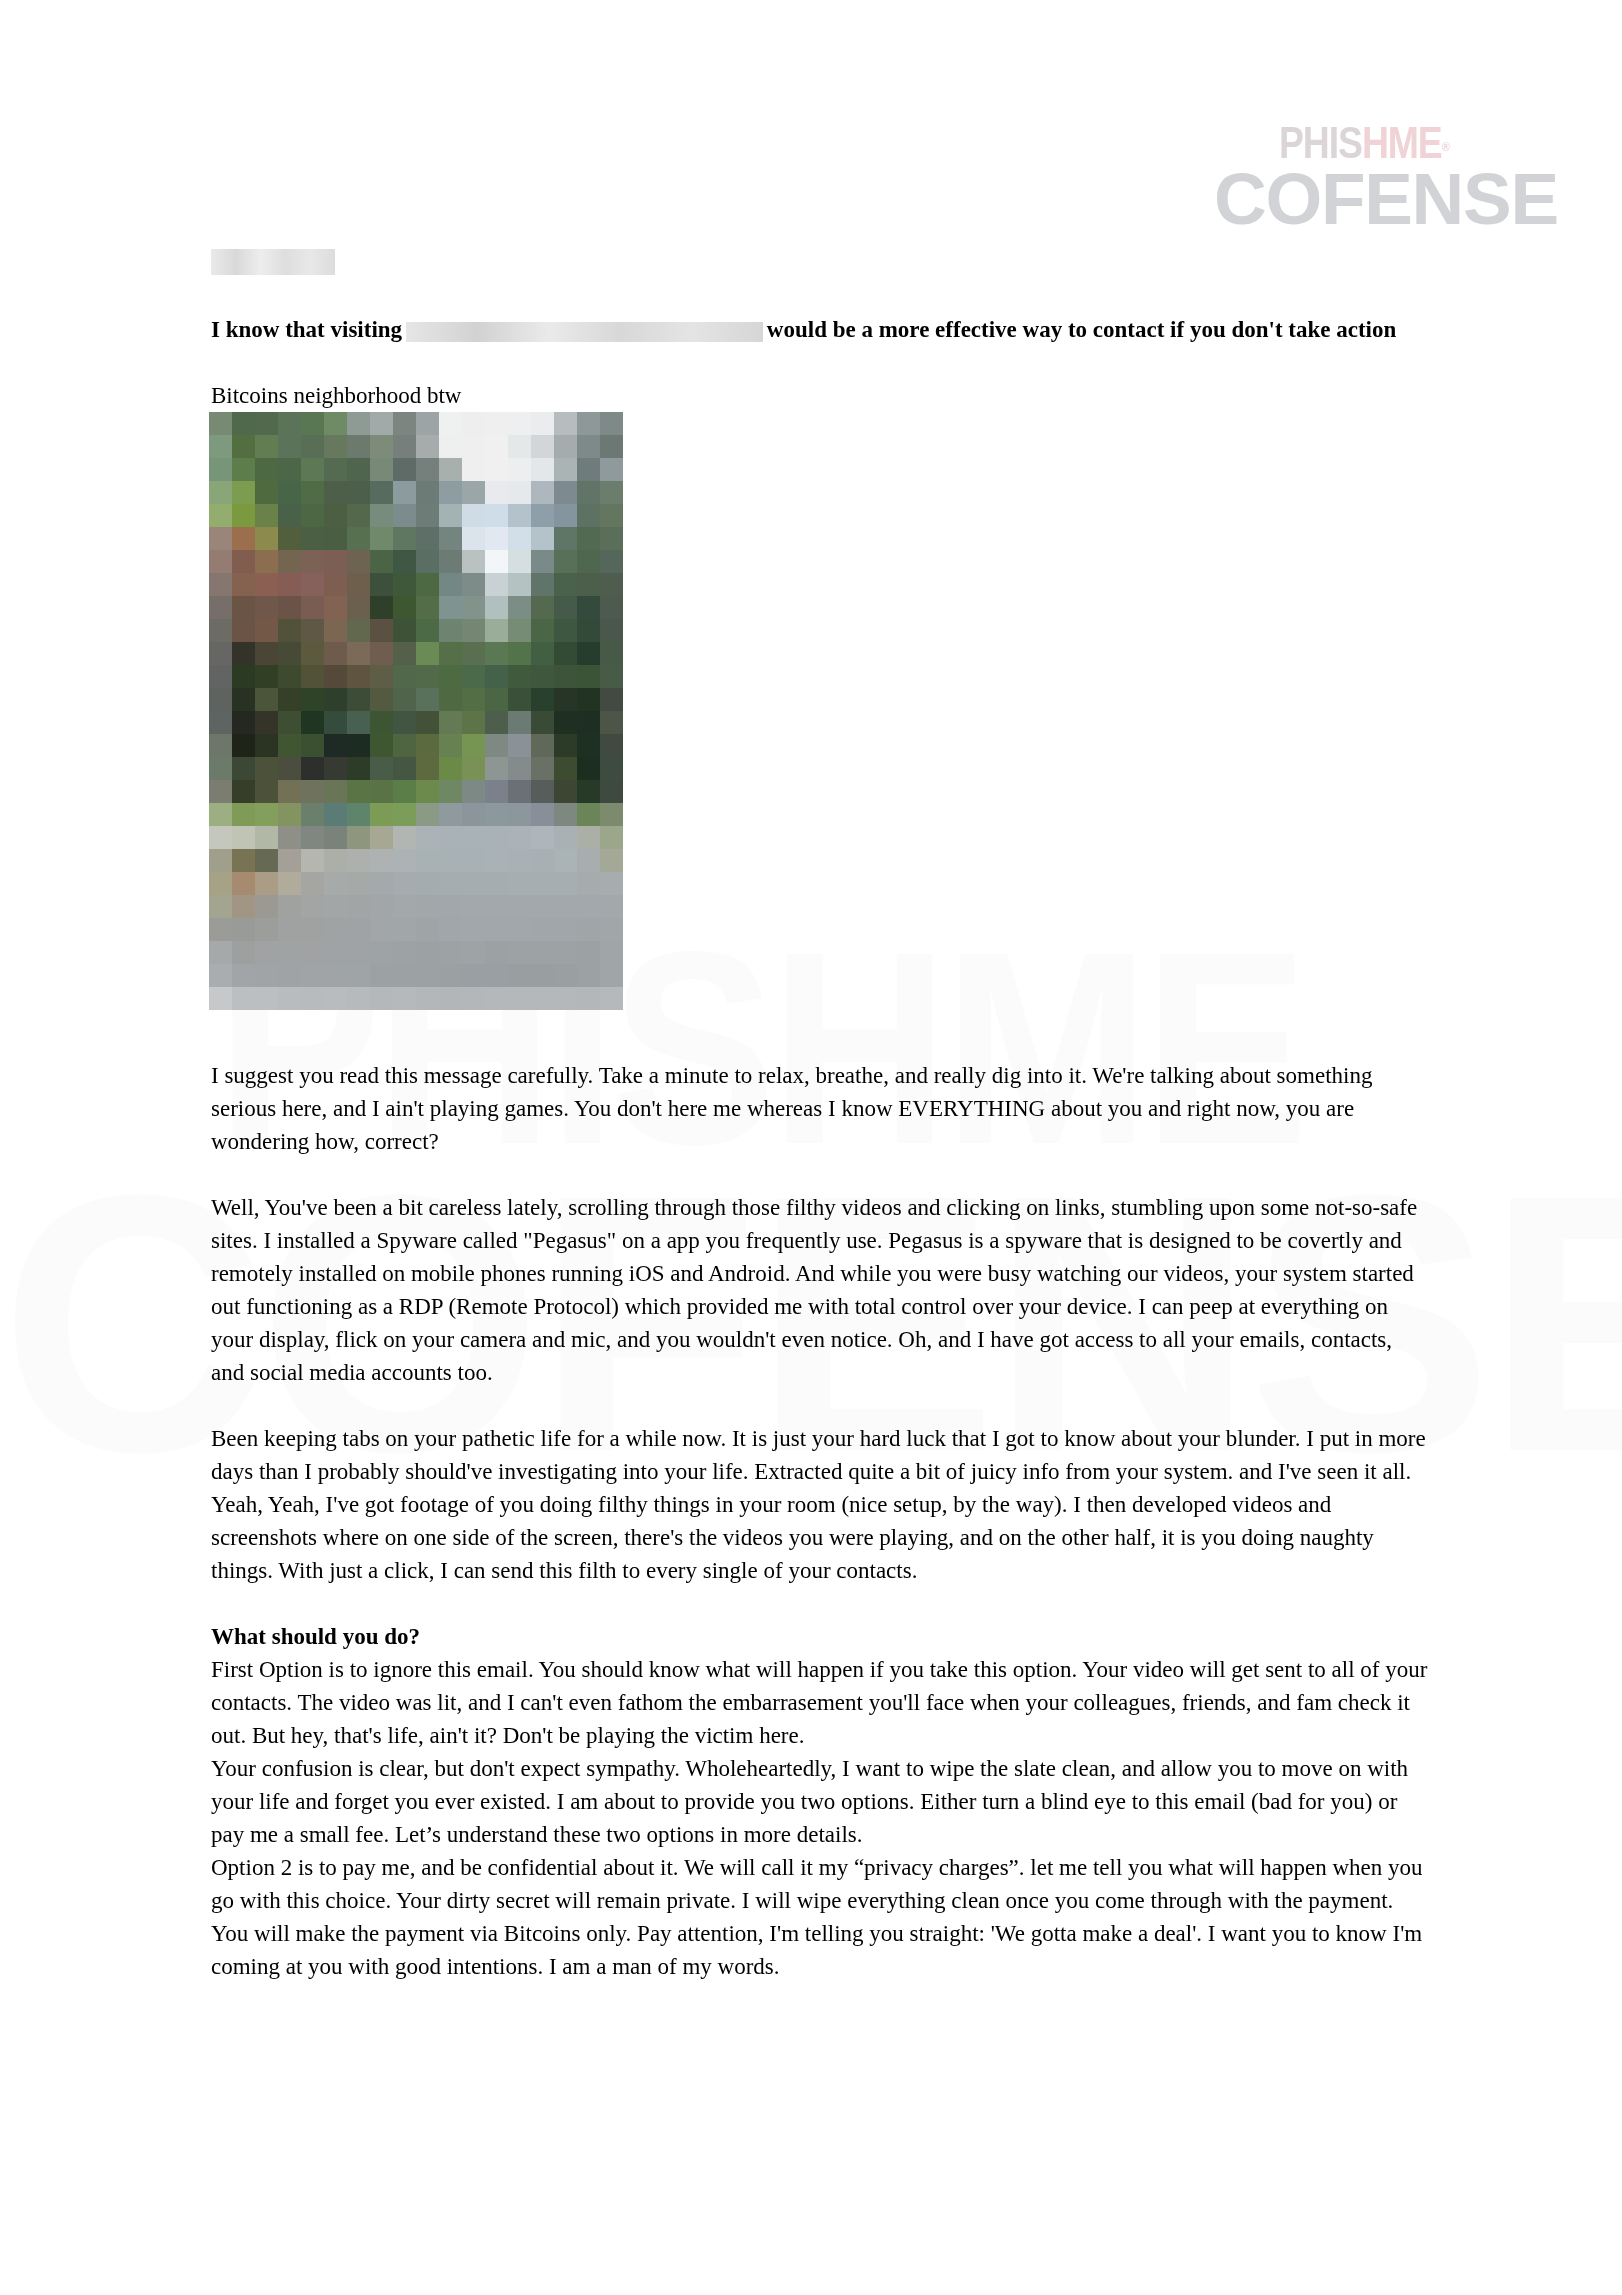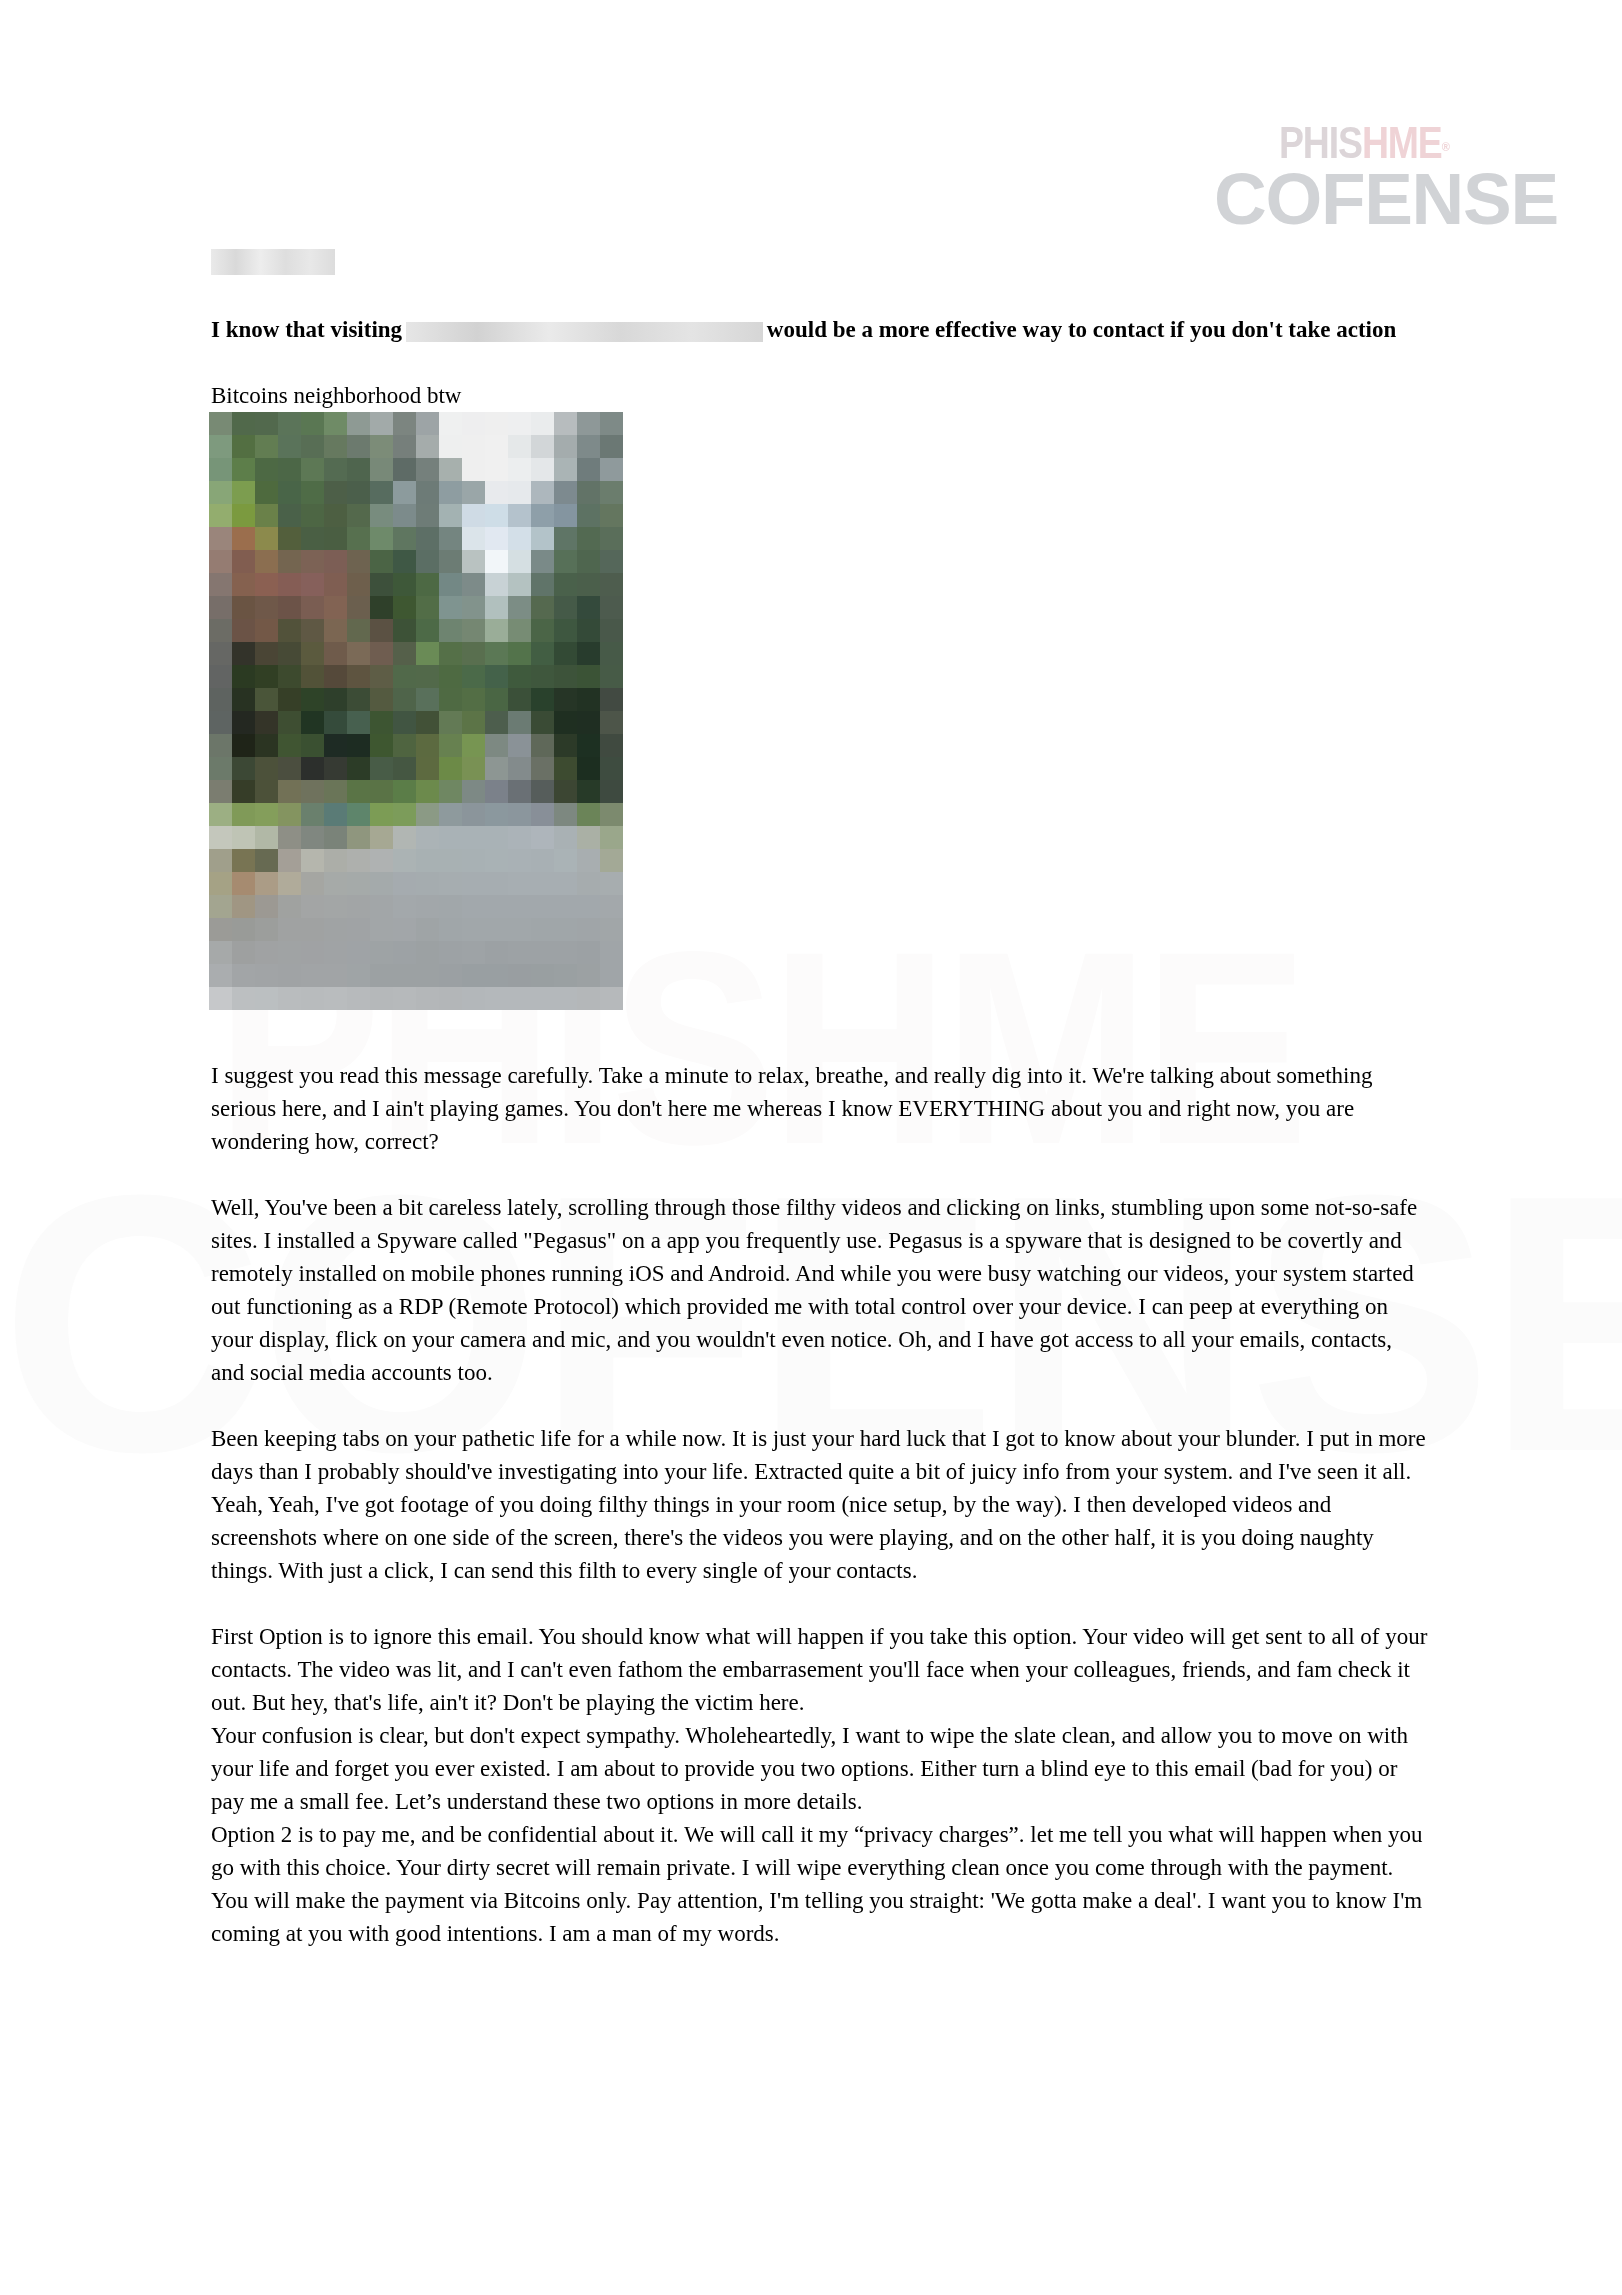--- a/index.html
+++ b/index.html
@@ -511,17 +511,18 @@
       <div style="background: rgb(180, 184, 187);"></div>
       <div style="background: rgb(180, 183, 185);"></div>
       <div style="background: rgb(182, 185, 187);"></div>
     </div>
 
   <p>I suggest you read this message carefully. Take a minute to relax, breathe, and really dig into it. We're talking about something serious here, and I ain't playing games. You don't here me whereas I know EVERYTHING about you and right now, you are wondering how, correct?</p>
   <p>Well, You've been a bit careless lately, scrolling through those filthy videos and clicking on links, stumbling upon some not-so-safe sites. I installed a Spyware called "Pegasus" on a app you frequently use. Pegasus is a spyware that is designed to be covertly and remotely installed on mobile phones running iOS and Android. And while you were busy watching our videos, your system started out functioning as a RDP (Remote Protocol) which provided me with total control over your device. I can peep at everything on your display, flick on your camera and mic, and you wouldn't even notice. Oh, and I have got access to all your emails, contacts, and social media accounts too.</p>
 
   <p>Been keeping tabs on your pathetic life for a while now. It is just your hard luck that I got to know about your blunder. I put in more days than I probably should've investigating into your life. Extracted quite a bit of juicy info from your system. and I've seen it all. Yeah, Yeah, I've got footage of you doing filthy things in your room (nice setup, by the way). I then developed videos and screenshots where on one side of the screen, there's the videos you were playing, and on the other half, it is you doing naughty things. With just a click, I can send this filth to every single of your contacts.</p>
 
+  <p class="h">What should you do?</p>
   <p class="tight">First Option is to ignore this email. You should know what will happen if you take this option. Your video will get sent to all of your contacts. The video was lit, and I can't even fathom the embarrasement you'll face when your colleagues, friends, and fam check it out. But hey, that's life, ain't it? Don't be playing the victim here.</p>
   <p class="tight">Your confusion is clear, but don't expect sympathy. Wholeheartedly, I want to wipe the slate clean, and allow you to move on with your life and forget you ever existed. I am about to provide you two options. Either turn a blind eye to this email (bad for you) or pay me a small fee. Let’s understand these two options in more details.</p>
   <p class="tight">Option 2 is to pay me, and be confidential about it. We will call it my “privacy charges”. let me tell you what will happen when you go with this choice. Your dirty secret will remain private. I will wipe everything clean once you come through with the payment. You will make the payment via Bitcoins only. Pay attention, I'm telling you straight: 'We gotta make a deal'. I want you to know I'm coming at you with good intentions. I am a man of my words.</p>
 </div>
 
 
 </body></html>

